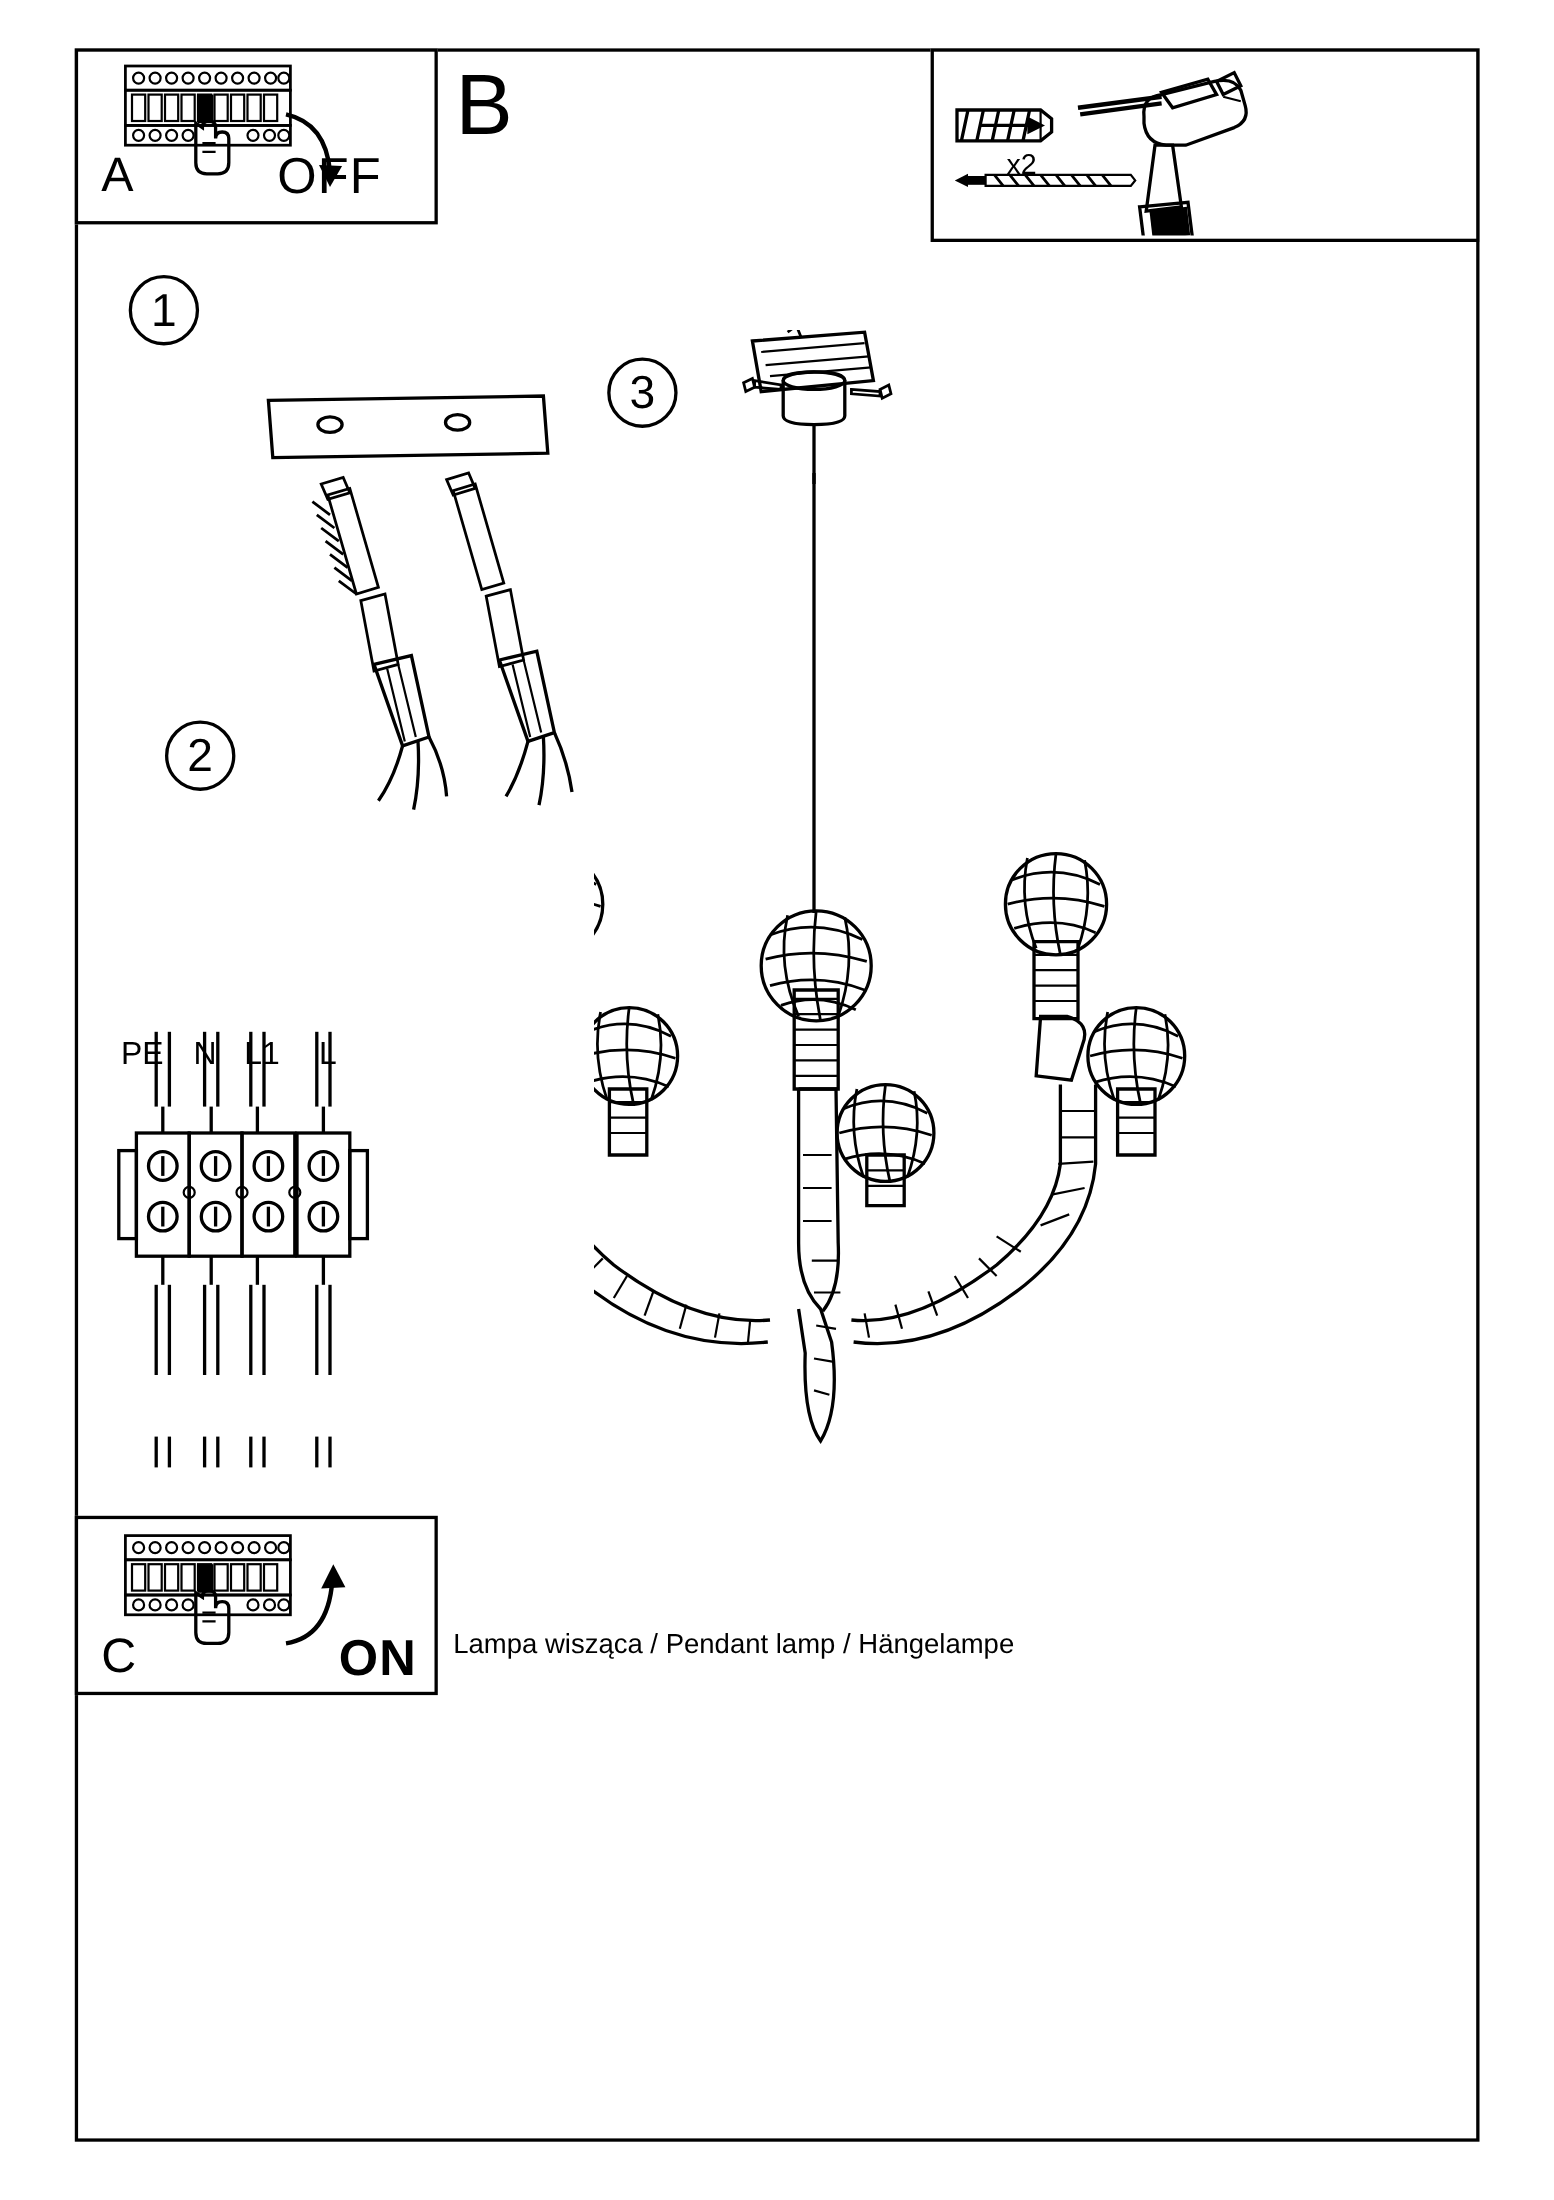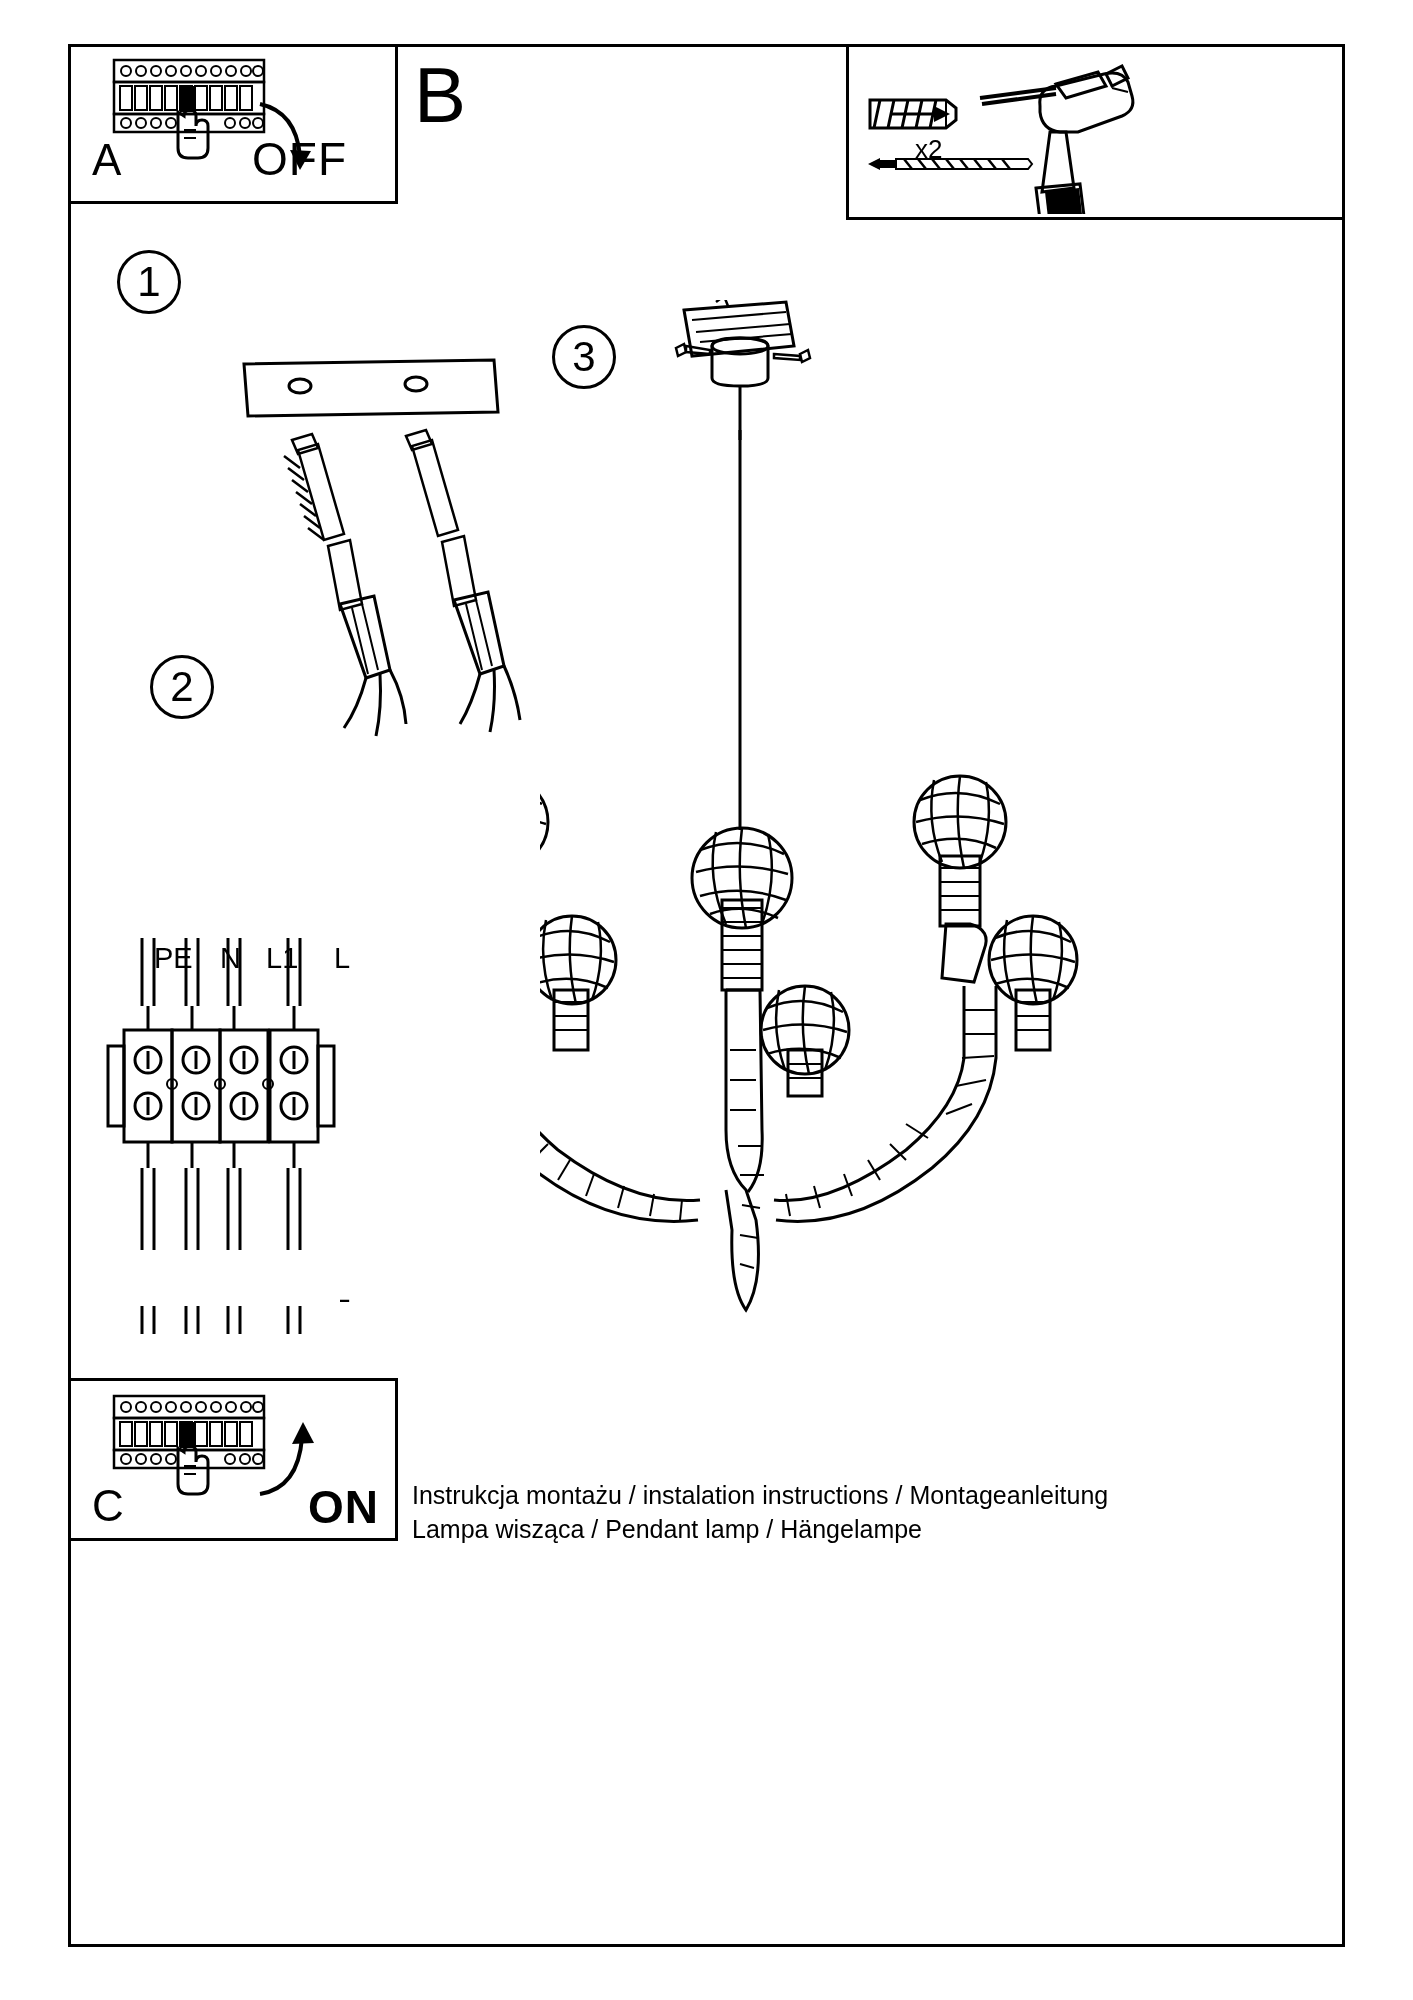--- a/index.html
+++ b/index.html
@@ -79,21 +79,20 @@
   }
   #num-1 { left: 117px; top: 250px; }
   #num-2 { left: 150px; top: 655px; }
   #num-3 { left: 552px; top: 325px; }
 
   
   .term-label {
     position: absolute;
     font-size: 29px;
     line-height: 29px;
-    margin-left: 44px;
   }
 
   
   #box-c { left: 68px; top: 1378px; width: 330px; height: 163px; }
   #label-c {
     position: absolute; left: 92px; top: 1484px;
     font-size: 44px; line-height: 44px;
   }
   #label-on {
     position: absolute; left: 260px; top: 1480px;
@@ -528,17 +527,16 @@
     <path d="M84 78 L96 78 M84 86 L96 86" class="ln" stroke-width="2"></path>
 
     <path d="M160 106 Q198 100 202 50" class="ln" stroke-width="4"></path>
     <polygon points="203,34 192,56 214,55" fill="#000"></polygon>
   </svg>
 
   <div id="label-c">C</div>
   <div id="label-on">ON</div>
 
   <div id="captions">
-    <div>Instrukcja montażu / instalation instructions / Montageanleitung</div>
     <div>Lampa wisząca / Pendant lamp / Hängelampe</div>
   </div>
 
 </div>
 
 </body></html>

